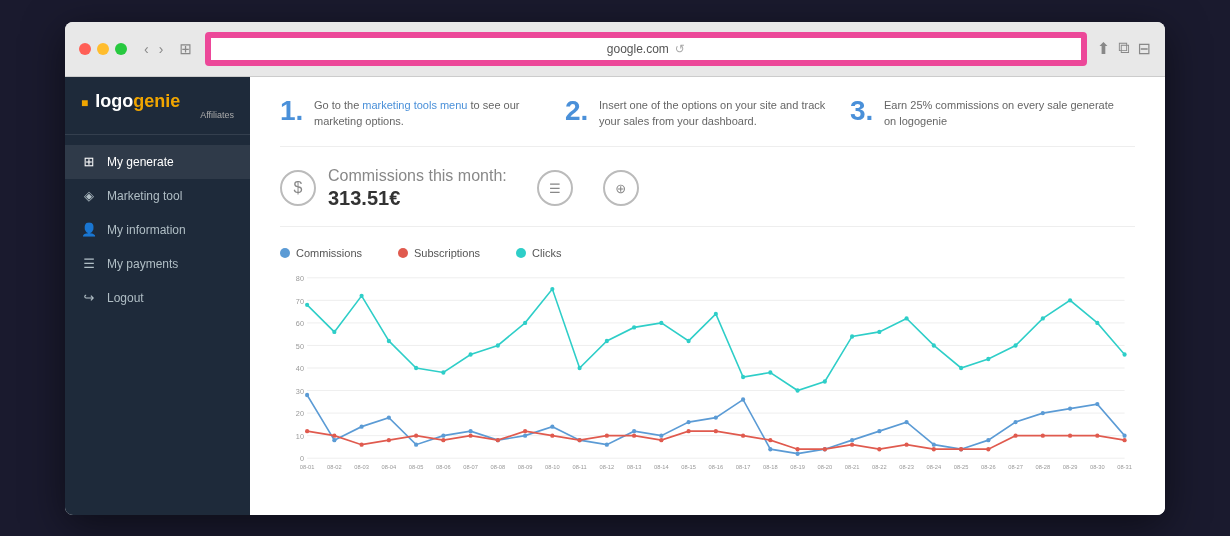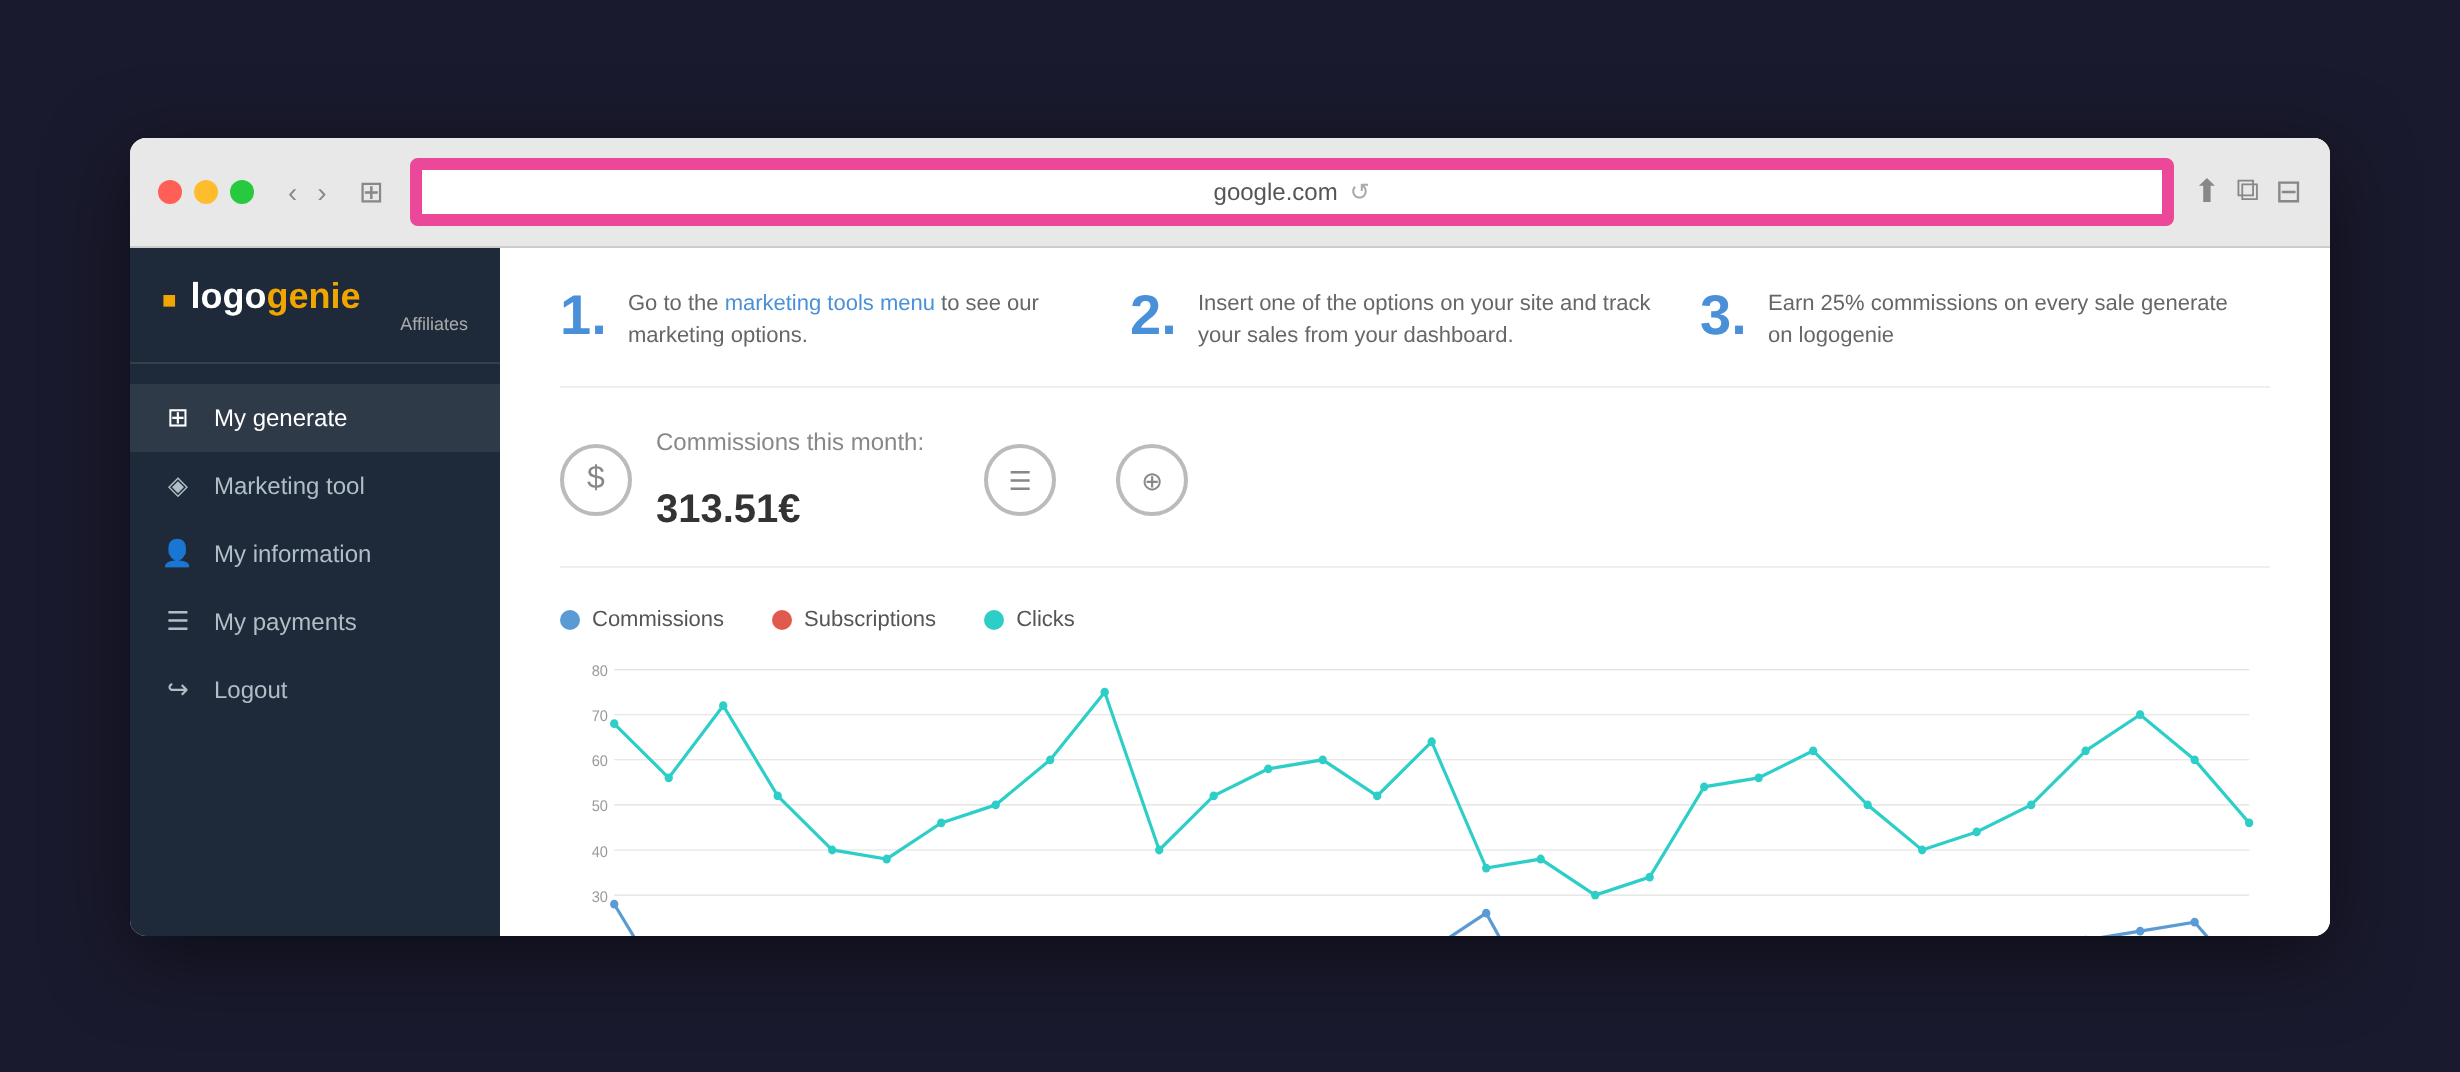--- a/index.html
+++ b/index.html
@@ -41,21 +41,21 @@
       color: #555;
       text-align: center;
       display: flex;
       align-items: center;
       justify-content: center;
       gap: 6px;
     }
 
     .share-icons { display: flex; gap: 8px; color: #888; }
 
-    .app-layout { display: flex; height: 344px; }
+    .app-layout { display: flex; height: 438px; }
 
     
     .sidebar {
       width: 185px;
       background: #1e2a3a;
       color: white;
       flex-shrink: 0;
       display: flex;
       flex-direction: column;
     }
@@ -144,29 +144,29 @@
       border: 2px solid #bbb;
       border-radius: 50%;
       display: flex;
       align-items: center;
       justify-content: center;
       color: #888;
       font-size: 16px;
       flex-shrink: 0;
     }
 
-    .stat-label { font-size: 12px; color: #888; margin-bottom: 16px; }
+    .stat-label { font-size: 16px; color: #888; margin-bottom: 2px; }
     .stat-value { font-size: 20px; font-weight: bold; color: #333; }
 
     
     .chart-area { }
 
     .chart-legend {
       display: flex;
-      gap: 24px;
+      gap: 36px;
       margin-bottom: 10px;
       align-items: center;
     }
 
     .legend-item {
       display: flex;
       align-items: center;
       gap: 6px;
       font-size: 11px;
       color: #555;

